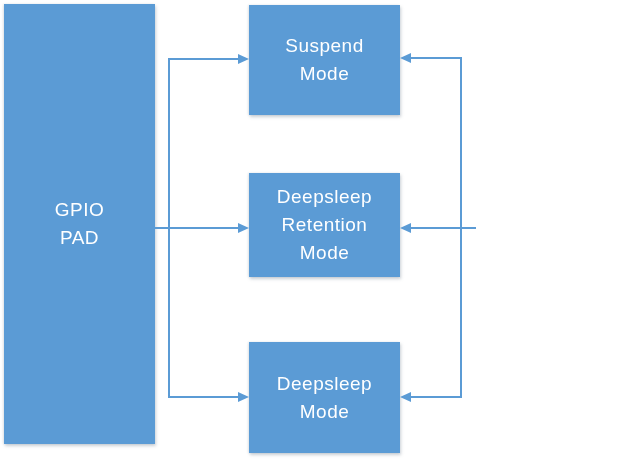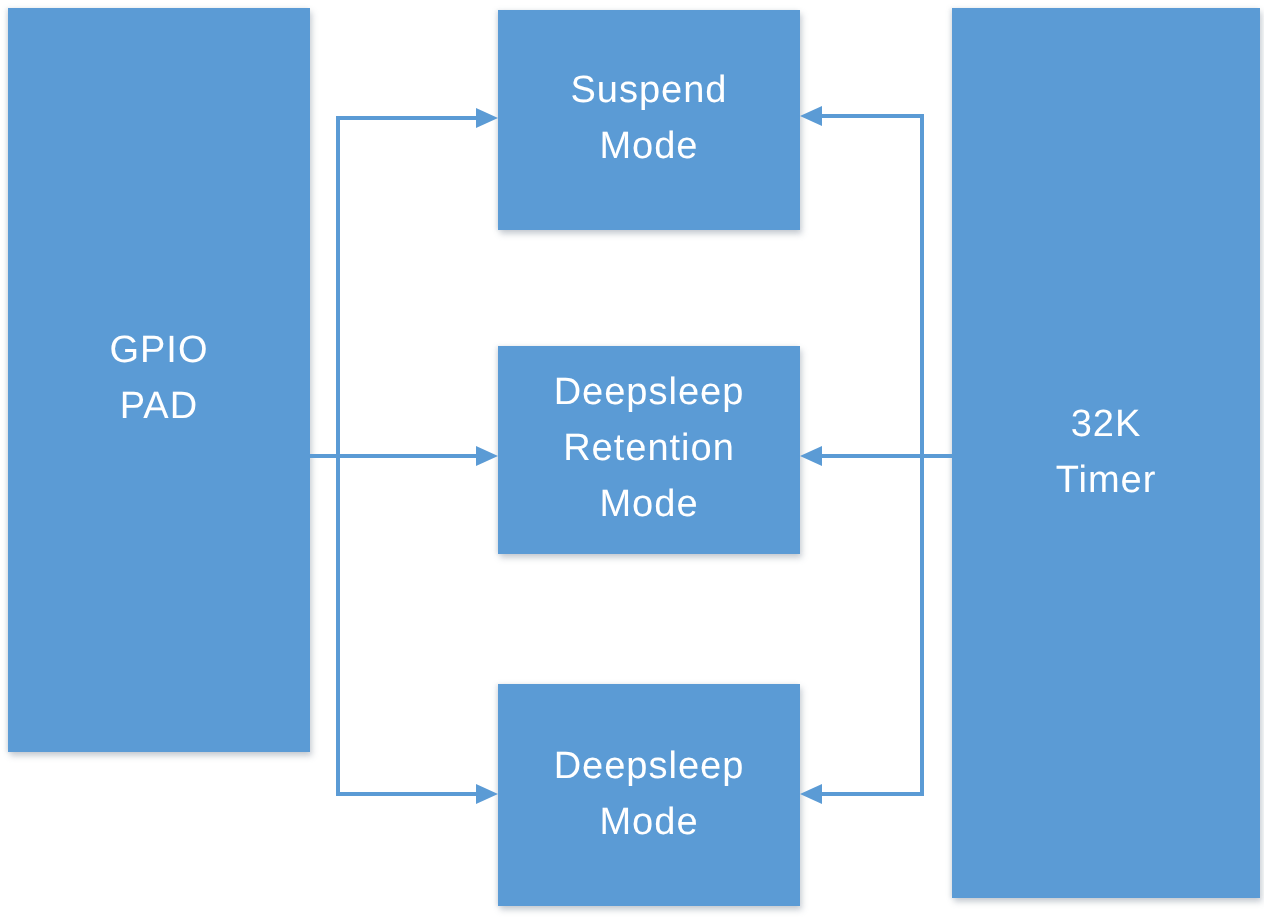--- a/index.html
+++ b/index.html
@@ -25,21 +25,21 @@
     box-shadow: 1px 2px 3px rgba(140,150,165,0.45), -1px 0 2px rgba(160,170,185,0.25);
   }
   .node-label {
     color: var(--node-text, #ffffff);
     font-size: 19px;
     line-height: 28px;
     font-weight: 400;
     white-space: pre-line;
     letter-spacing: 0.5px;
   }
-  .node-gpio      { left: 4px;   top: 4px;   width: 151px; height: 372px; }
+  .node-gpio      { left: 4px;   top: 4px;   width: 151px; height: 440px; }
   .node-timer     { left: 476px; top: 4px;   width: 154px; height: 445px; }
   .node-suspend   { left: 249px; top: 5px;   width: 151px; height: 110px; }
   .node-retention { left: 249px; top: 173px; width: 151px; height: 104px; }
   .node-deepsleep { left: 249px; top: 342px; width: 151px; height: 111px; }
 
   .conn-h {
     position: absolute;
     height: 2px;
     background: var(--connector, #5b9bd5);
   }
@@ -84,24 +84,20 @@
 </head>
 <body>
 
 <div class="canvas">
 
   <div class="node node-gpio">
     <span class="node-label">GPIO
 PAD</span>
   </div>
 
-  <div class="node node-timer">
-    <span class="node-label">32K
-Timer</span>
-  </div>
 
   <div class="node node-suspend">
     <span class="node-label">Suspend
 Mode</span>
   </div>
 
   <div class="node node-retention">
     <span class="node-label">Deepsleep
 Retention
 Mode</span>

